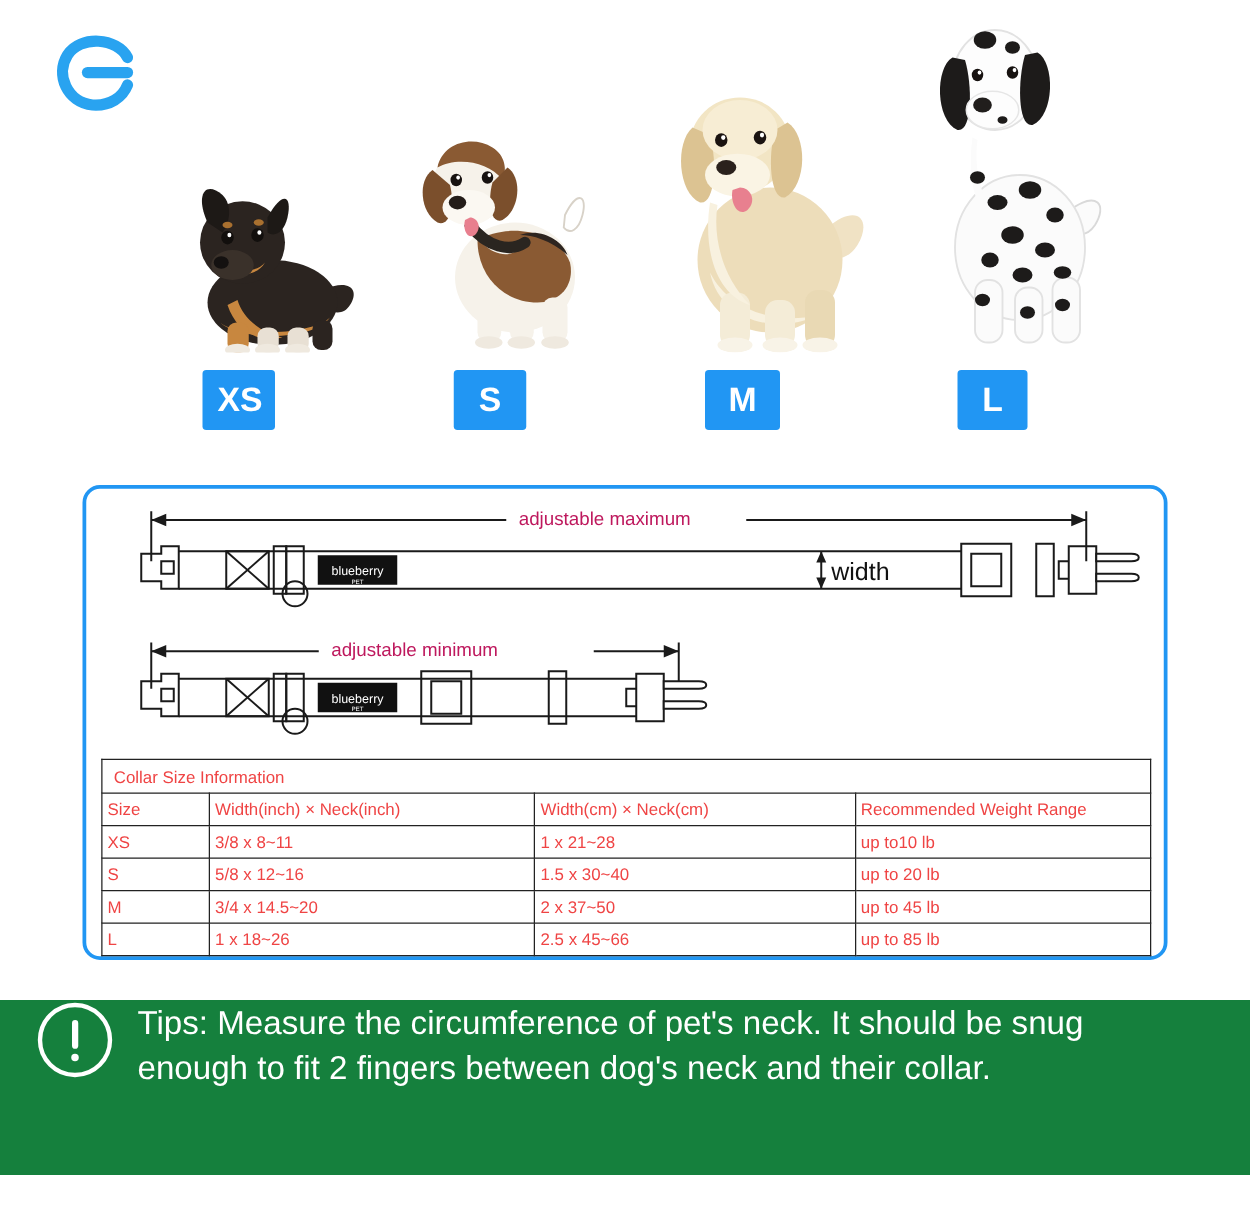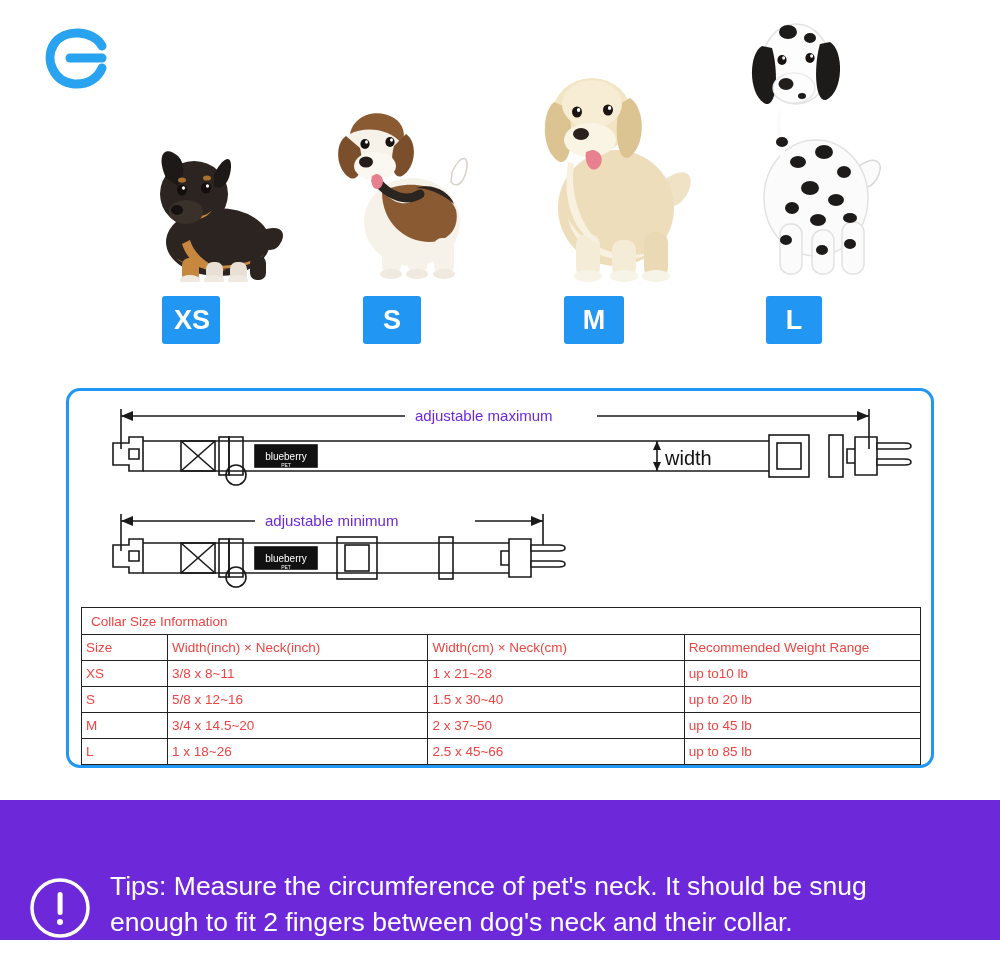--- a/index.html
+++ b/index.html
@@ -41,21 +41,21 @@
   
   .diagram-card {
     position: absolute; left: 66px; top: 388px;
     width: 868px; height: 380px;
     border: 3px solid #2196F3; border-radius: 14px;
     background: #ffffff;
   }
 
   .dim-label {
     position: absolute;
-    font-size: 15px; color: #6d28d9; background:#fff; padding: 0 6px;
+    font-size: 15px; color: #be185d; background:#fff; padding: 0 6px;
   }
   .width-label {
     position:absolute; font-size: 20px; color:#111;
   }
 
   
   .table-wrap {
     position: absolute; left: 12px; top: 216px; width: 840px;
   }
   table.size-table {
@@ -72,22 +72,22 @@
     font-size: 13.5px; height: 27px;
   }
   .col-size { width: 86px; }
   .col-in { width: 260px; }
   .col-cm { width: 256px; }
   .col-wt { width: 236px; }
 
   
   .tips-bar {
     position: absolute; left: 0; top: 800px; width: 1000px; height: 140px;
-    background: #6d28d9; color: #ffffff;
-    display: flex; align-items: flex-end;
+    background: #15803d; color: #ffffff;
+    display: flex; align-items: flex-start;
   }
   .tips-icon {
     width: 64px; height: 64px; margin-left: 28px; margin-right: 18px; flex: none;
   }
   .tips-text {
     font-size: 26.5px; line-height: 36px; padding-right: 26px;
   }
   svg { display: block; }
 </style>
 </head>

